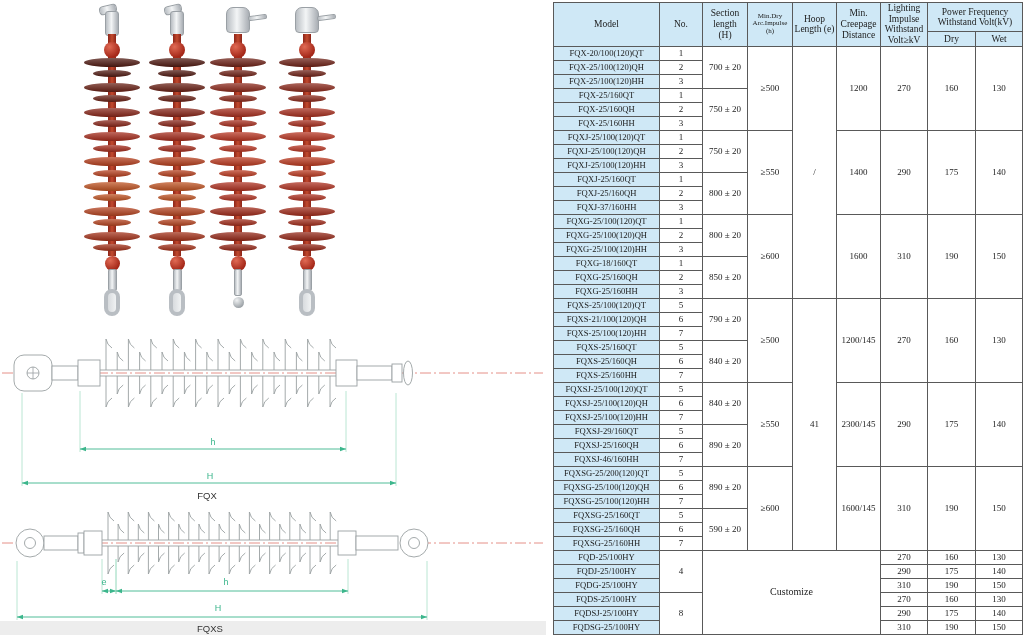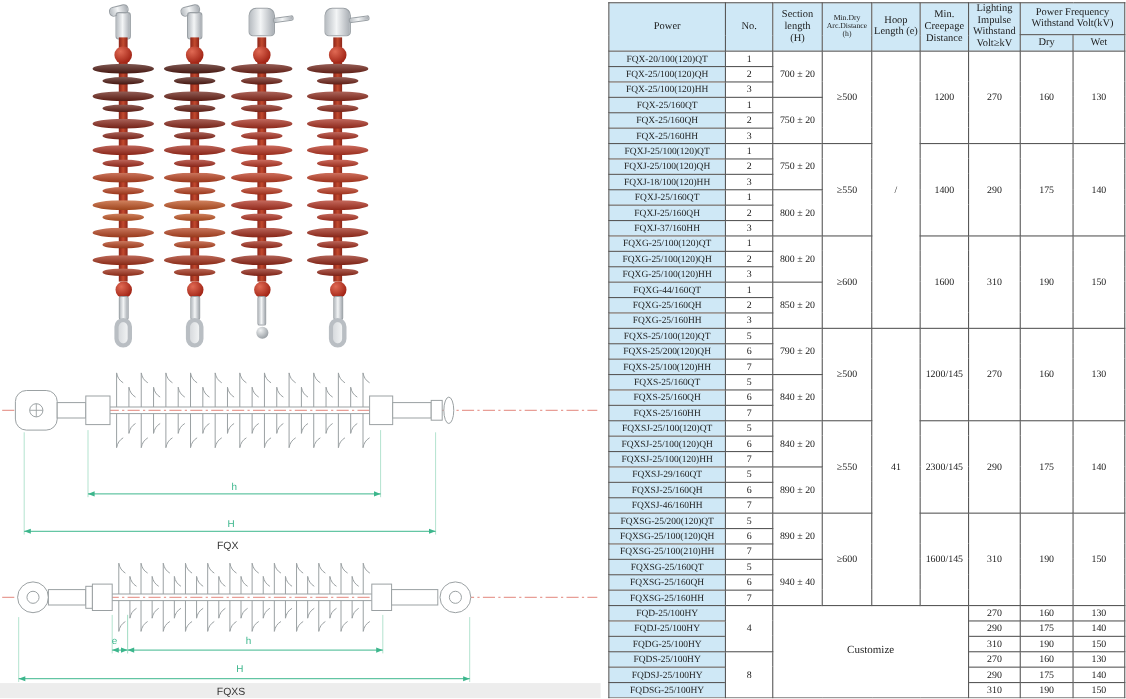--- a/index.html
+++ b/index.html
@@ -306,27 +306,27 @@
         <col style="width:45px">
       <col style="width:45px">
         <col style="width:44px">
         <col style="width:44px">
       <col style="width:47px">
         <col style="width:48px">
         <col style="width:47px">
     </colgroup>
     <thead>
       <tr class="r1">
-        <th rowspan="2">Power</th>
+        <th rowspan="2">Model</th>
         <th rowspan="2">No.</th>
         <th rowspan="2">Section
 length
 (H)</th>
         <th rowspan="2" class="small">Min.Dry
-Arc.Distance
+Arc.Impulse
 (h)</th>
         <th rowspan="2">Hoop
 Length (e)</th>
         <th rowspan="2">Min.
 Creepage
 Distance</th>
         <th rowspan="2">Lighting
 Impulse
 Withstand
 Volt≥kV</th>
@@ -379,21 +379,21 @@
           <td rowspan="6">1400</td>
           <td rowspan="6">290</td>
           <td rowspan="6">175</td>
           <td rowspan="6">140</td>
         </tr>
         <tr>
           <td class="model">FQXJ-25/100(120)QH</td>
           <td>2</td>
         </tr>
         <tr>
-          <td class="model">FQXJ-18/100(120)HH</td>
+          <td class="model">FQXJ-25/100(120)HH</td>
           <td>3</td>
         </tr>
         <tr>
           <td class="model">FQXJ-25/160QT</td>
           <td>1</td>
           <td rowspan="3">800 ± 20</td>
         </tr>
         <tr>
           <td class="model">FQXJ-25/160QH</td>
           <td>2</td>
@@ -414,21 +414,21 @@
         </tr>
         <tr>
           <td class="model">FQXG-25/100(120)QH</td>
           <td>2</td>
         </tr>
         <tr>
           <td class="model">FQXG-25/100(120)HH</td>
           <td>3</td>
         </tr>
         <tr>
-          <td class="model">FQXG-44/160QT</td>
+          <td class="model">FQXG-18/160QT</td>
           <td>1</td>
           <td rowspan="3">850 ± 20</td>
         </tr>
         <tr>
           <td class="model">FQXG-25/160QH</td>
           <td>2</td>
         </tr>
         <tr>
           <td class="model">FQXG-25/160HH</td>
           <td>3</td>
@@ -438,21 +438,21 @@
           <td>5</td>
           <td rowspan="3">790 ± 20</td>
           <td rowspan="6">≥500</td>
           <td rowspan="18">41</td>
           <td rowspan="6">1200/145</td>
           <td rowspan="6">270</td>
           <td rowspan="6">160</td>
           <td rowspan="6">130</td>
         </tr>
         <tr>
-          <td class="model">FQXS-25/200(120)QH</td>
+          <td class="model">FQXS-21/100(120)QH</td>
           <td>6</td>
         </tr>
         <tr>
           <td class="model">FQXS-25/100(120)HH</td>
           <td>7</td>
         </tr>
         <tr>
           <td class="model">FQXS-25/160QT</td>
           <td>5</td>
           <td rowspan="3">840 ± 20</td>
@@ -504,27 +504,27 @@
           <td rowspan="6">1600/145</td>
           <td rowspan="6">310</td>
           <td rowspan="6">190</td>
           <td rowspan="6">150</td>
         </tr>
         <tr>
           <td class="model">FQXSG-25/100(120)QH</td>
           <td>6</td>
         </tr>
         <tr>
-          <td class="model">FQXSG-25/100(210)HH</td>
+          <td class="model">FQXSG-25/100(120)HH</td>
           <td>7</td>
         </tr>
         <tr>
           <td class="model">FQXSG-25/160QT</td>
           <td>5</td>
-          <td rowspan="3">940 ± 40</td>
+          <td rowspan="3">590 ± 20</td>
         </tr>
         <tr>
           <td class="model">FQXSG-25/160QH</td>
           <td>6</td>
         </tr>
         <tr>
           <td class="model">FQXSG-25/160HH</td>
           <td>7</td>
         </tr>
         <tr>

